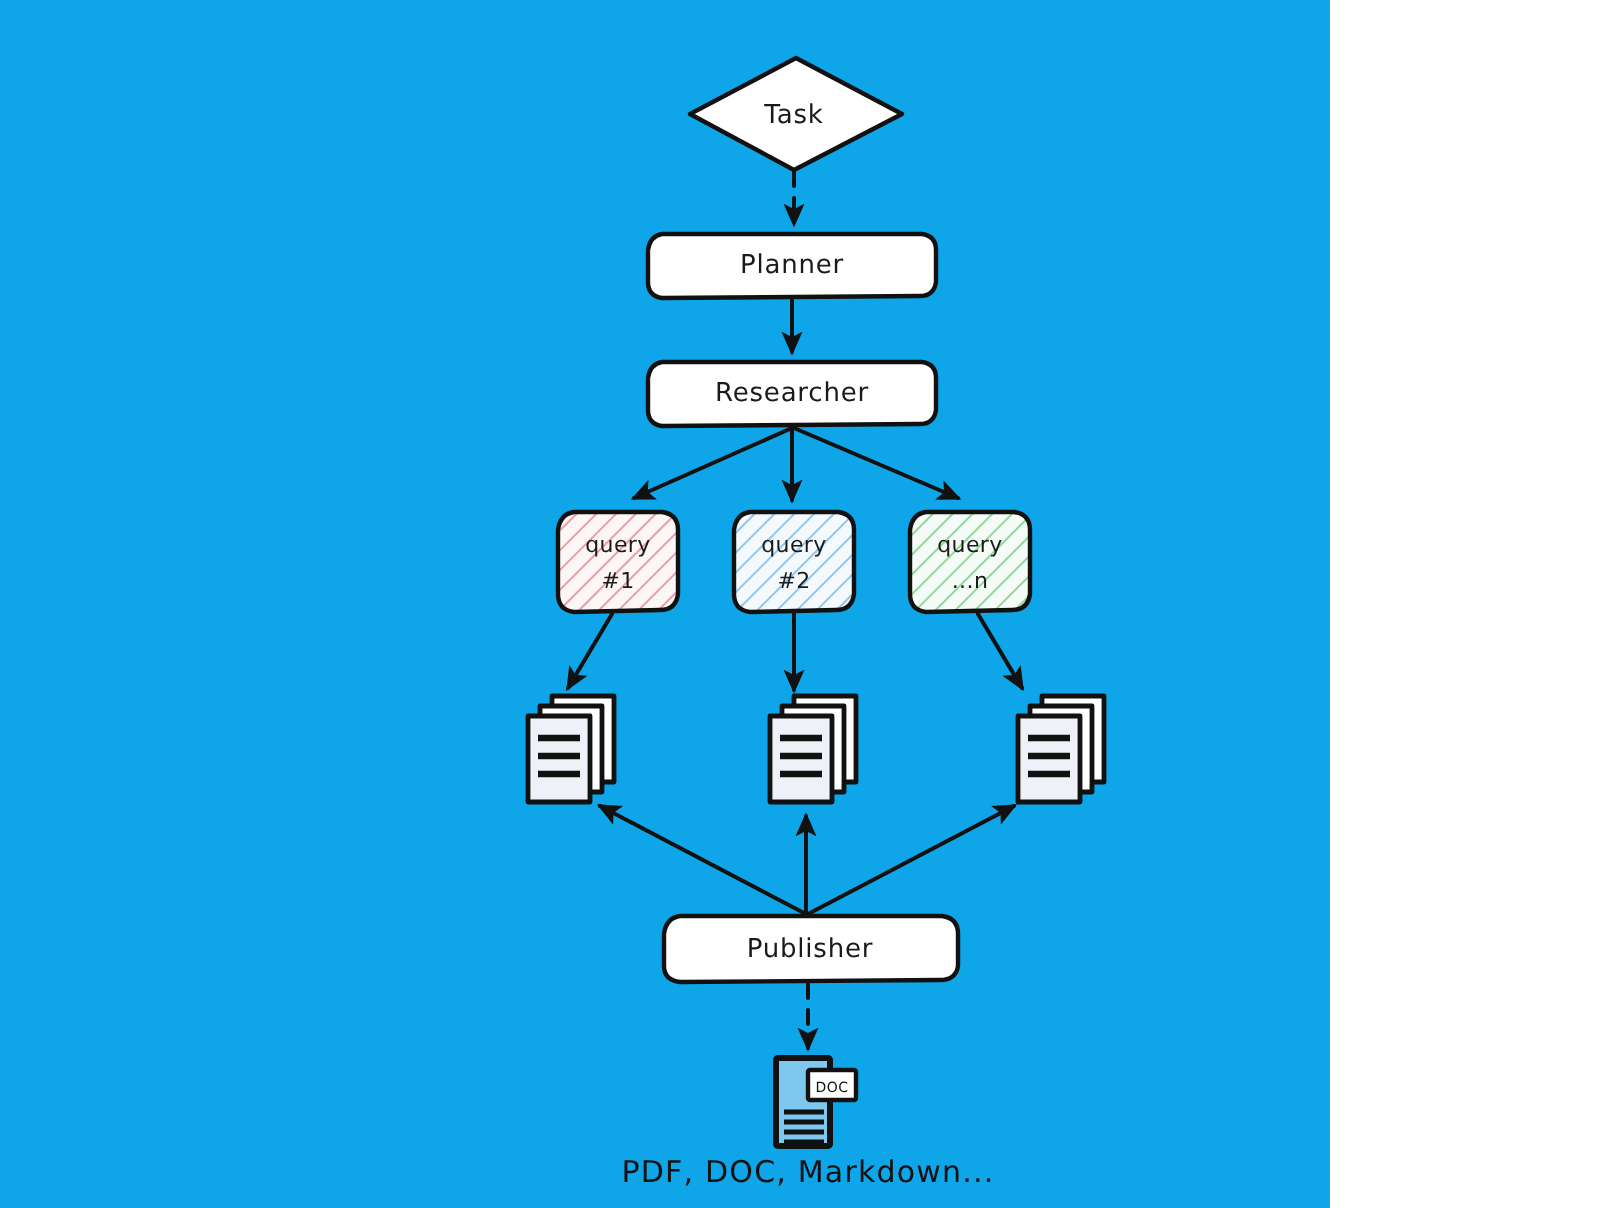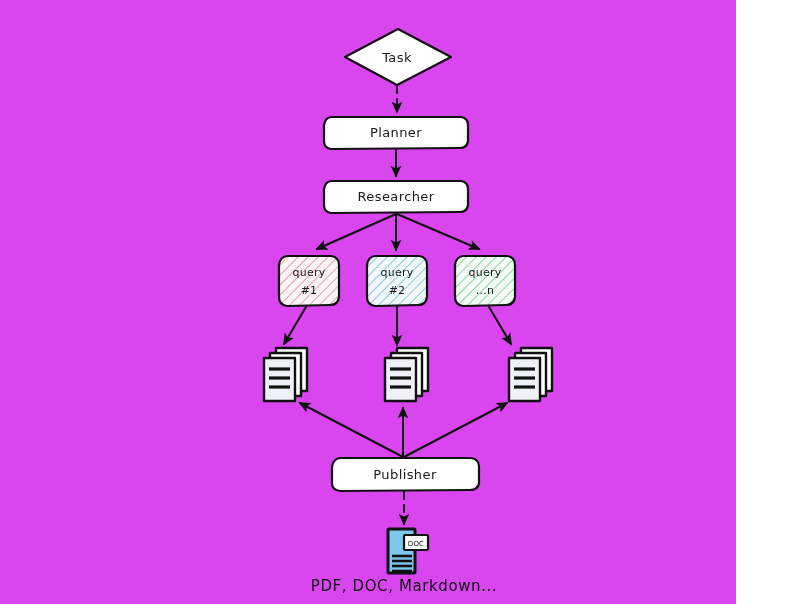--- a/index.html
+++ b/index.html
@@ -6,22 +6,22 @@
     margin: 0; padding: 0;
     background: #ffffff;
   }
   body {
     width: 805px; height: 604px;
     font-family: "DejaVu Sans", sans-serif;
     overflow: hidden;
   }
   #diagram-root {
     position: relative;
-    width: 736px; height: 604px;
-    background: #d946ef;
+    width: 665px; height: 604px;
+    background: #0ea5e9;
   }
   svg#flow { display: block; width: 805px; height: 604px; }
 
   .node-label {
     font-family: "DejaVu Sans", sans-serif;
     font-size: 13px;
     fill: #1a1a1a;
     text-anchor: middle;
     dominant-baseline: middle;
     letter-spacing: 0.4px;

